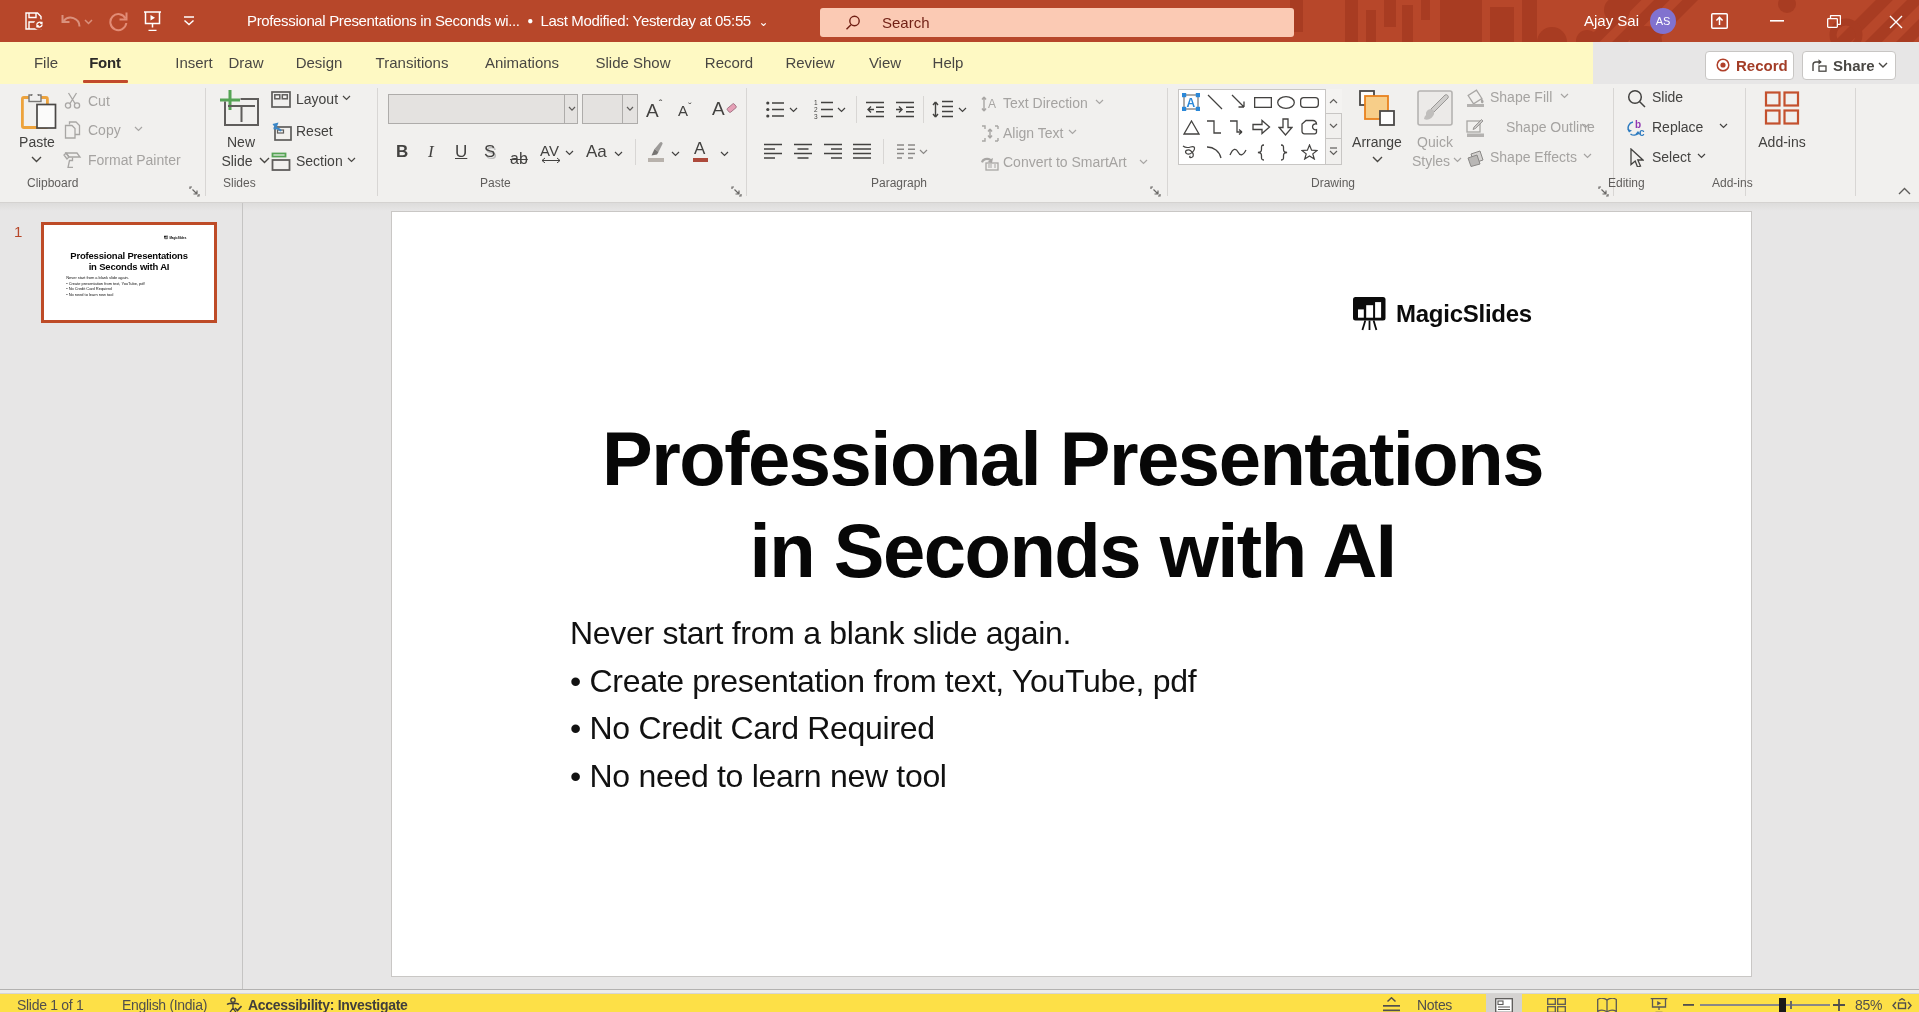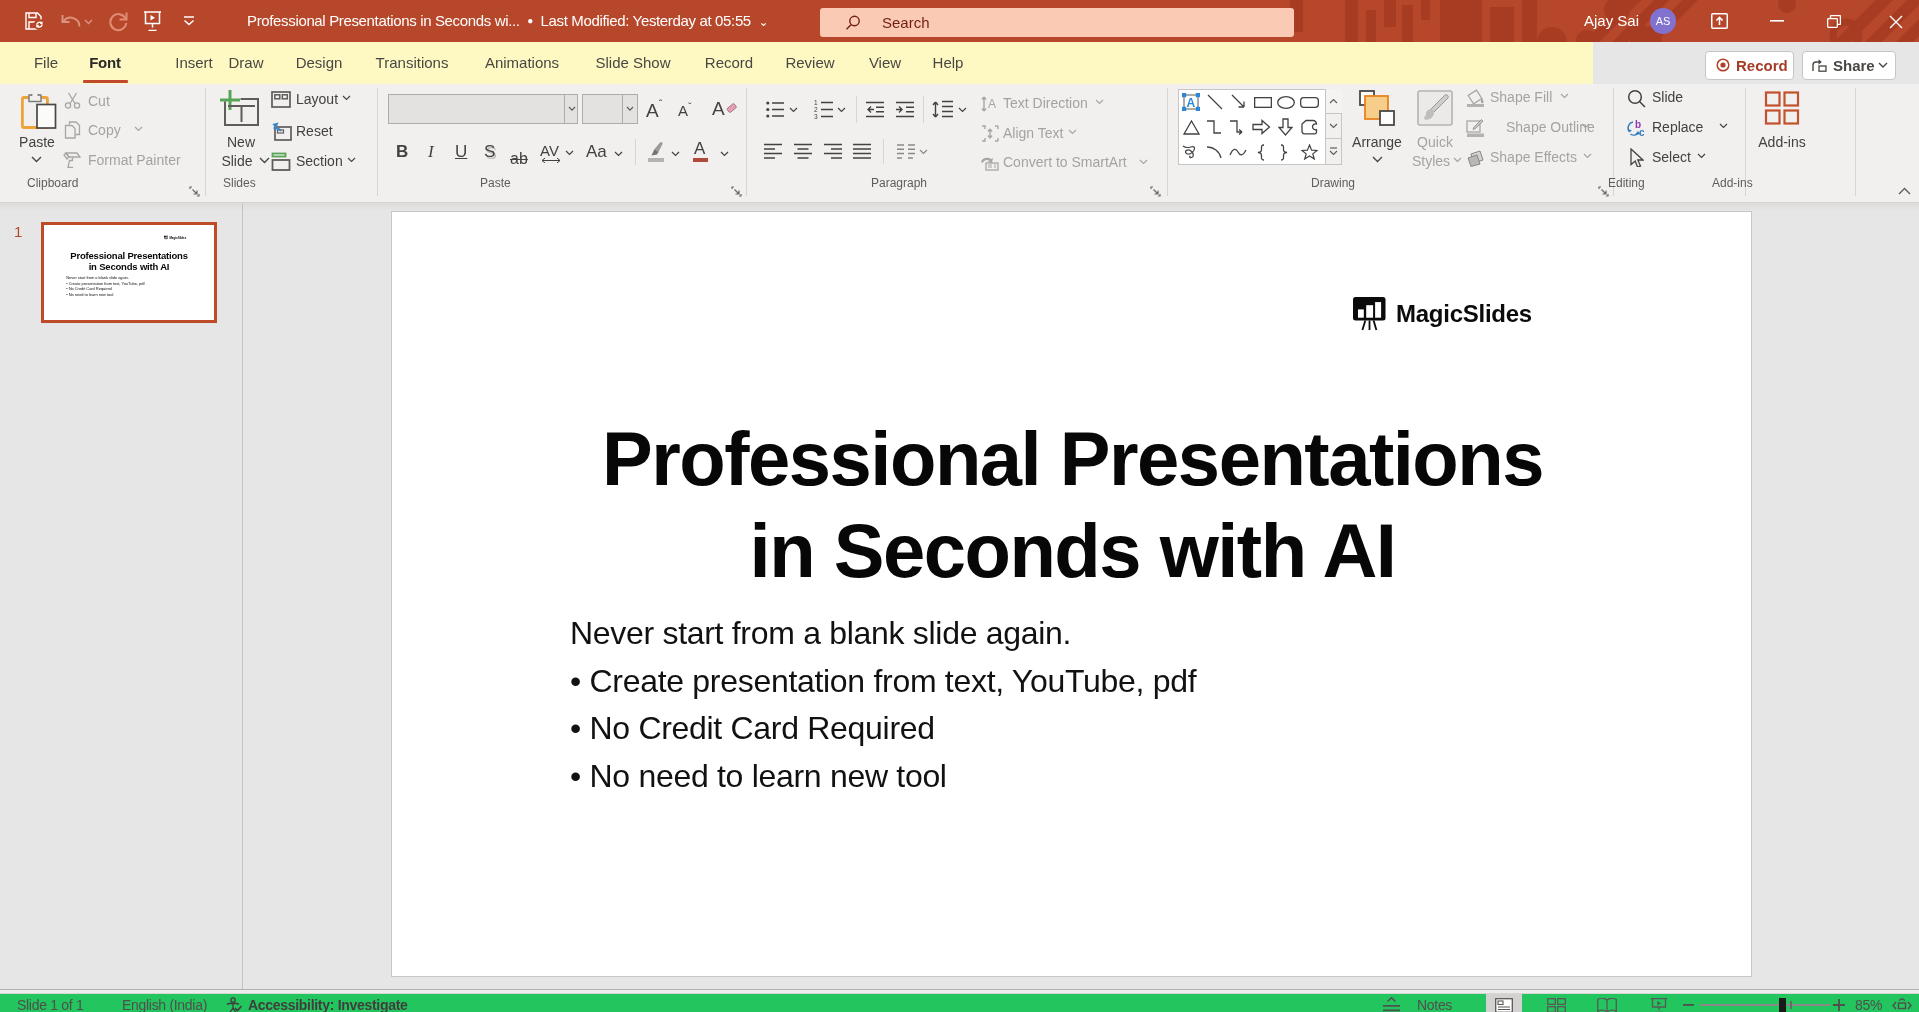--- a/index.html
+++ b/index.html
@@ -44,21 +44,21 @@
   .sc-logo svg { position:absolute; left:0; top:0; }
   .sc-logo .ltx { position:absolute; left:43px; top:5px; font-size:24px; line-height:24px; font-weight:bold; letter-spacing:-0.25px; color:#0b0b0b; }
   .sc-title { position:absolute; left:0; top:201px; width:1361px; text-align:center; font-weight:bold; font-size:76px; line-height:92px; color:#070707; letter-spacing:-1.5px; }
   .sc-body { position:absolute; left:178px; top:398px; font-size:32px; line-height:47.5px; color:#111; letter-spacing:-0.3px; }
 
   
   #statusarea { position:absolute; left:0; top:989px; width:1919px; height:23px; }
   #statusarea .l1 { position:absolute; left:0; top:0; width:1919px; height:1px; background:#b3b2b1; }
   #statusarea .band { position:absolute; left:0; top:1px; width:1919px; height:3px; background:#ececeb; }
   #statusarea .l2 { position:absolute; left:0; top:4px; width:1919px; height:1px; background:#d6d5d4; }
-  #statusbar { position:absolute; left:0; top:5px; width:1919px; height:18px; background:#22c55e; }
+  #statusbar { position:absolute; left:0; top:5px; width:1919px; height:18px; background:#fde047; }
   #statusbar div { position:absolute; top:0; height:22px; line-height:22px; white-space:nowrap; font-size:14px; color:#514f4d; letter-spacing:-0.3px; }
   svg { display:block; }
 </style>
 </head>
 <body>
 
 <div id="titlebar">
   <svg class="abs" style="left:1290px;top:0" width="629" height="42" viewBox="0 0 629 42" fill="none">
     <g fill="#a83c22">
       <rect x="0" y="0" width="13" height="32"></rect>

